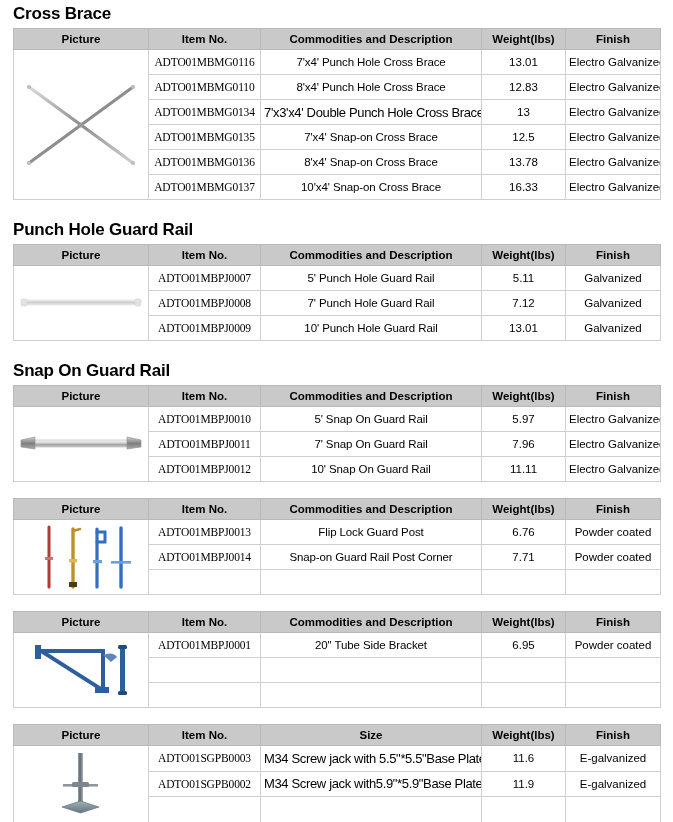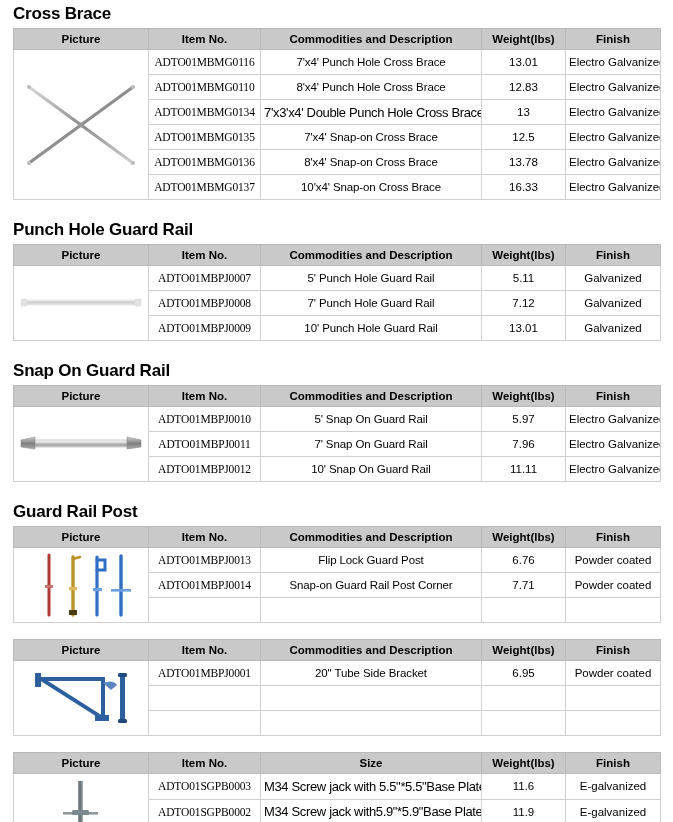--- a/index.html
+++ b/index.html
@@ -287,21 +287,20 @@
             <tr>
               <td class="item-no">ADTO01MBPJ0012</td>
               <td class="desc">10' Snap On Guard Rail</td>
               <td>11.11</td>
               <td>Electro Galvanized</td>
             </tr>
           </tbody>
         </table>
       </div>
       <div class="section">
-        <div class="section-title">Guard Rail Post</div>
         <table class="spec">
           <colgroup>
             <col class="col-pic">
             <col class="col-item">
             <col class="col-desc">
             <col class="col-wt">
             <col class="col-fin">
           </colgroup>
           <thead>
             <tr>

